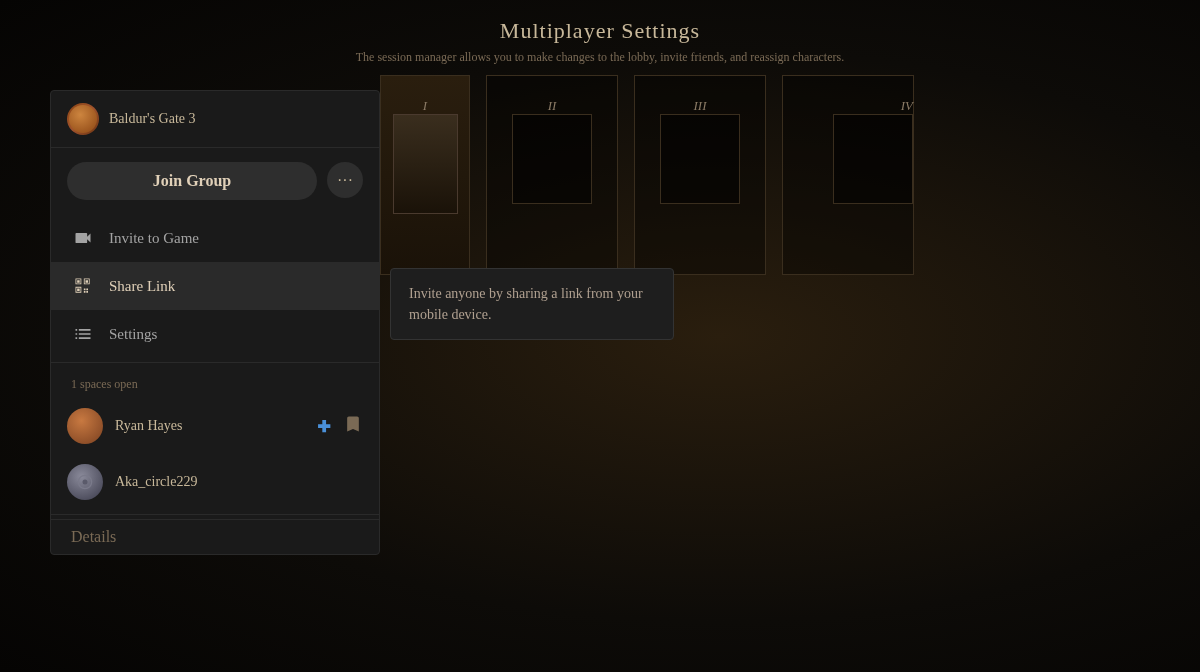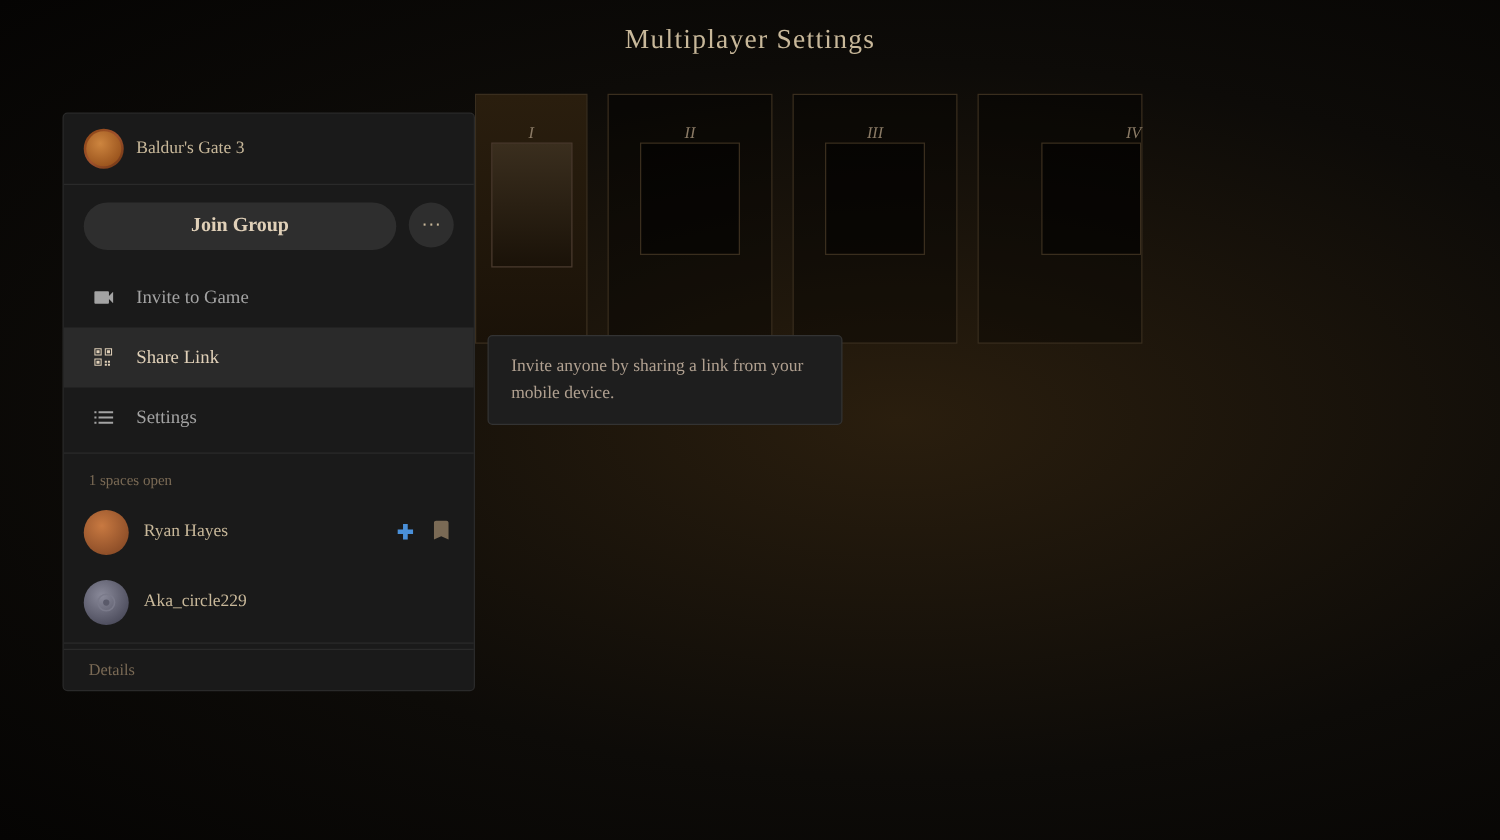--- a/index.html
+++ b/index.html
@@ -224,21 +224,21 @@
     }
 
     .bookmark-icon {
       color: #7a6a55;
       font-size: 16px;
     }
 
     .details-label {
       padding: 8px 20px;
       color: #7a6a55;
-      font-size: 13px;
+      font-size: 16px;
       border-top: 1px solid #2a2a2a;
     }
 
     
     .tooltip {
       position: absolute;
       left: 390px;
       top: 268px;
       background: #1e1e1e;
       border: 1px solid #333;
@@ -285,20 +285,21 @@
     }
   </style>
 </head>
 <body>
 
 <div class="bg"></div>
 
 <div class="main-content">
   <div class="page-header">
     <h1 class="page-title">Multiplayer Settings</h1>
+    <p class="page-subtitle">The session manager allows you to make changes to the lobby, invite friends, and reassign characters.</p>
   </div>
 </div>
 
 <div class="slots-container">
 
   <div class="slot" style="width:90px; background: linear-gradient(180deg, #2a1e0e 0%, #1a1208 100%);">
     <div class="slot-num">I</div>
     <div class="slot-portrait" style="width:65px; height:100px; background: linear-gradient(180deg, #3a2e1e, #1a1208); border: 1px solid #4a3a2e;"></div>
   </div>
 

